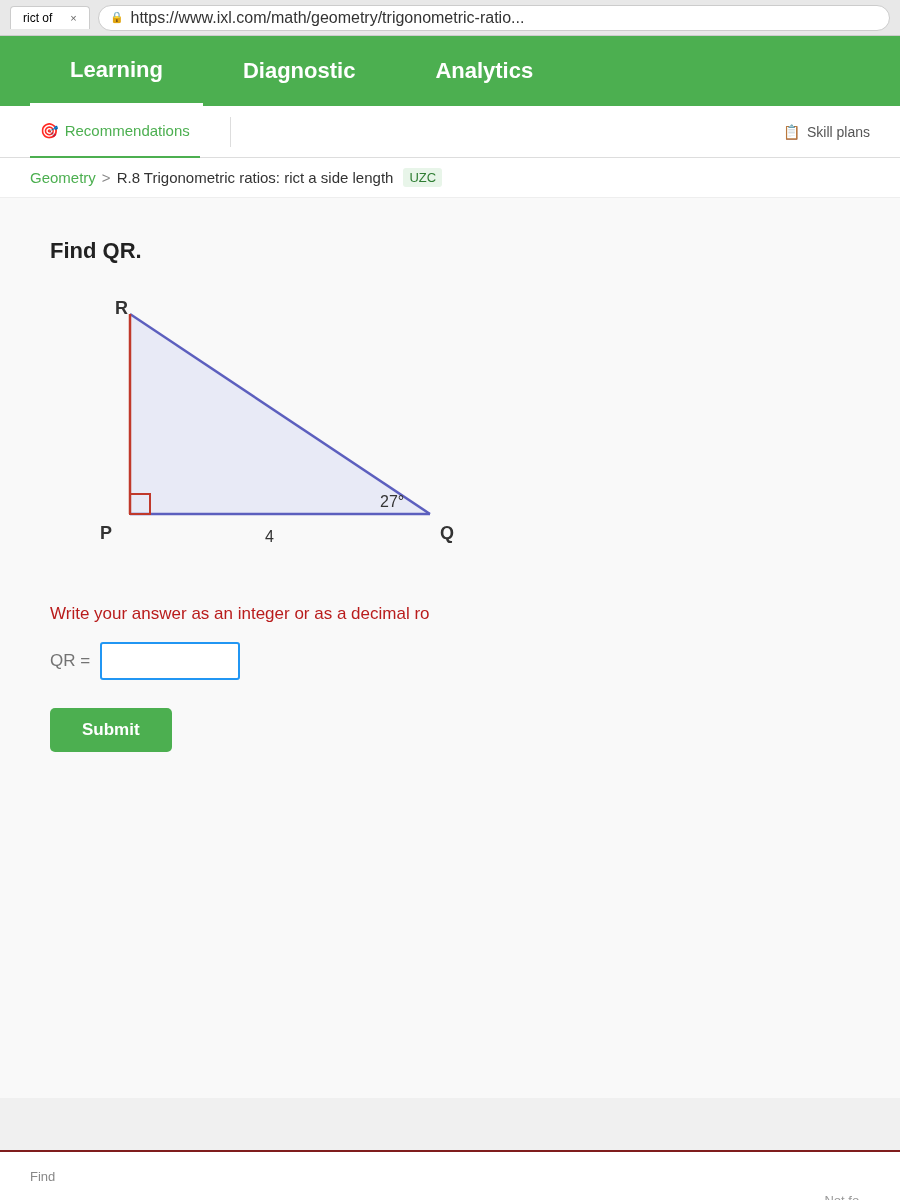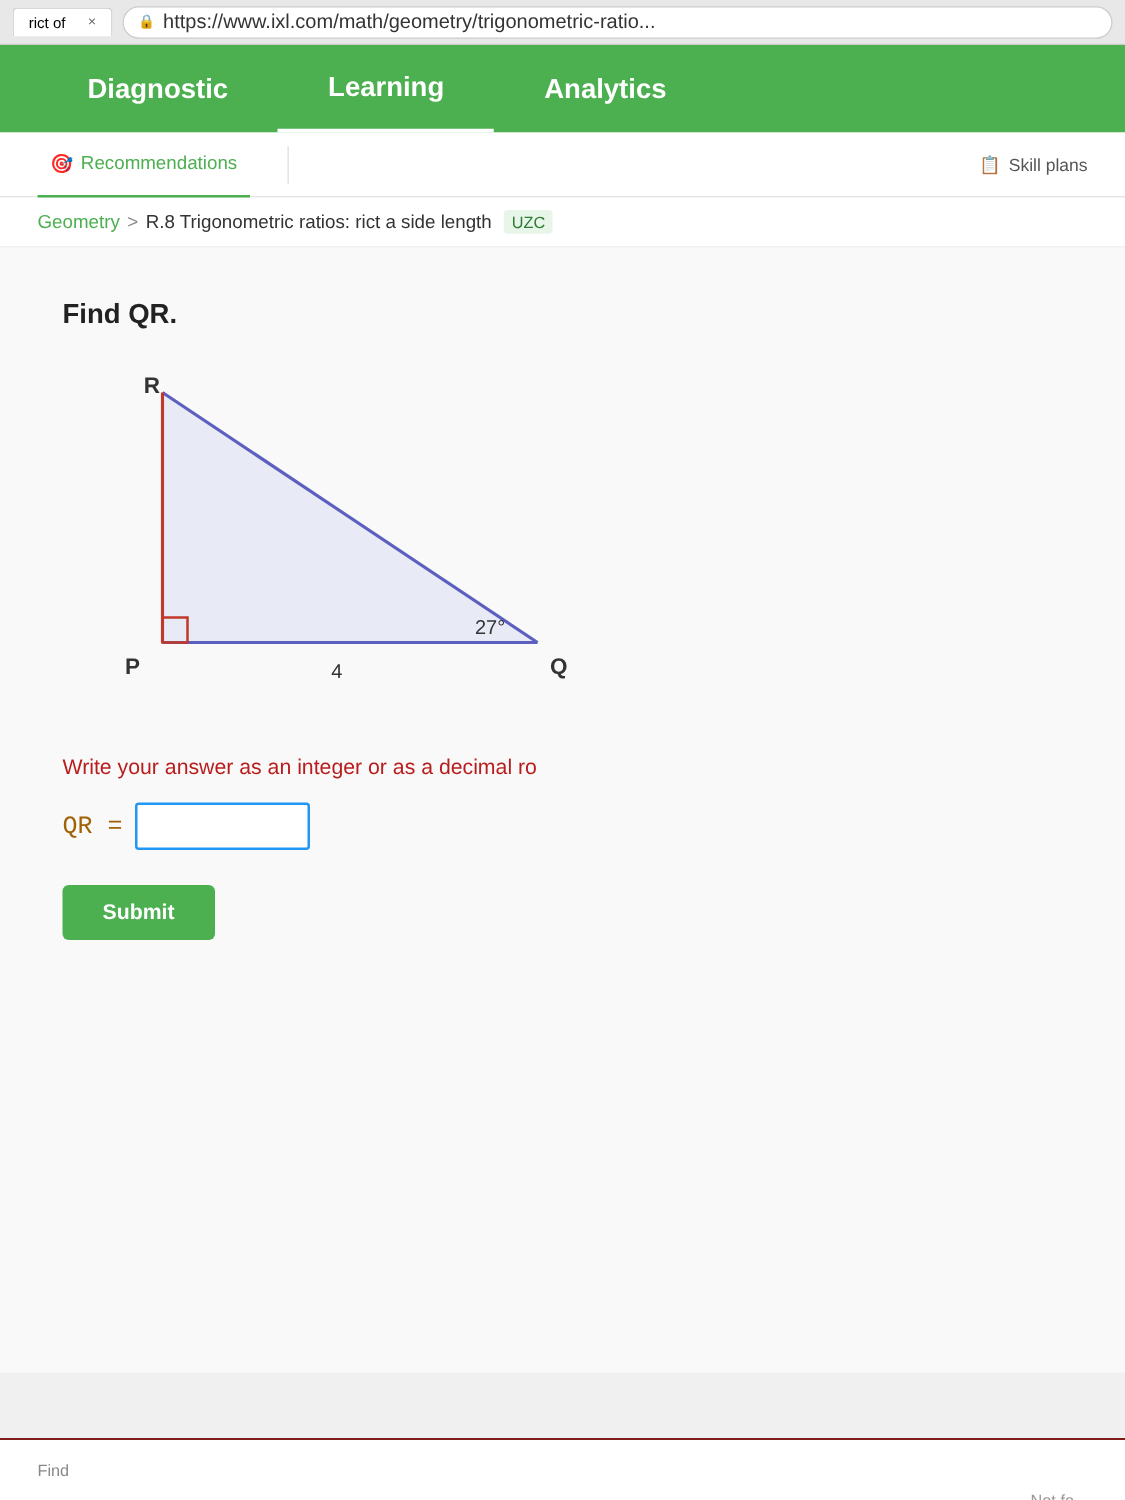--- a/index.html
+++ b/index.html
@@ -174,24 +174,23 @@
       color: #b91c1c;
       margin-bottom: 18px;
     }
     .answer-row {
       display: flex;
       align-items: center;
       gap: 10px;
       margin-bottom: 28px;
     }
     .answer-label {
-      font-size: 20px;
-      color: #a16207;
+      font-size: 17px;
+      color: #737373;
       font-weight: 500;
-      font-family: Liberation Mono, monospace;
     }
     .answer-input {
       border: 2px solid #2196f3;
       border-radius: 3px;
       width: 140px;
       height: 38px;
       font-size: 16px;
       padding: 0 8px;
       outline: none;
     }
@@ -239,25 +238,25 @@
     <span>rict of</span>
     <span class="tab-close">×</span>
   </div>
   <div class="url-bar">
     <span class="lock-icon">🔒</span>
     <span style="font-size:16px;color:#333;">https://www.ixl.com/math/geometry/trigonometric-ratio...</span>
   </div>
 </div>
 
 <div class="ixl-nav">
+  <div class="ixl-nav-item active">
+    <span>Learning</span>
+  </div>
   <div class="ixl-nav-item">
     <span>Diagnostic</span>
-  </div>
-  <div class="ixl-nav-item active">
-    <span>Learning</span>
   </div>
   <div class="ixl-nav-item">
     <span>Analytics</span>
   </div>
 </div>
 
 <div class="sub-nav">
   <div class="sub-nav-item active">
     <span>🎯</span>
     <span>Recommendations</span>

